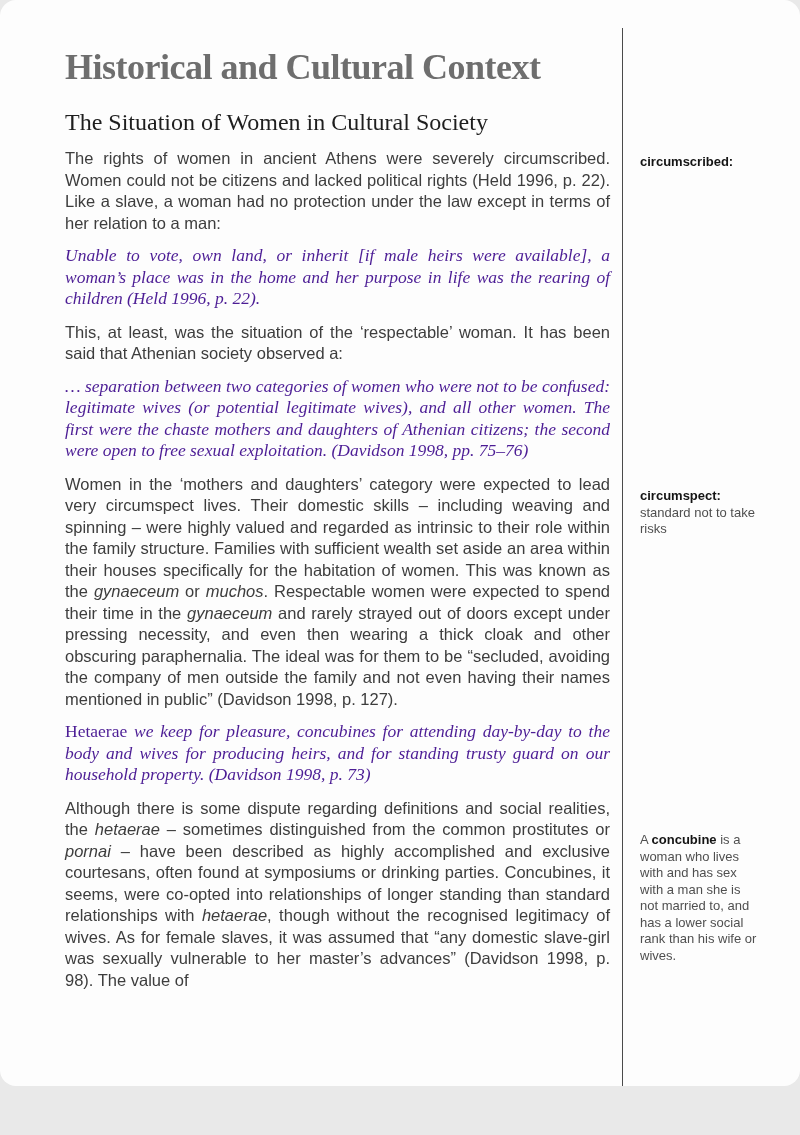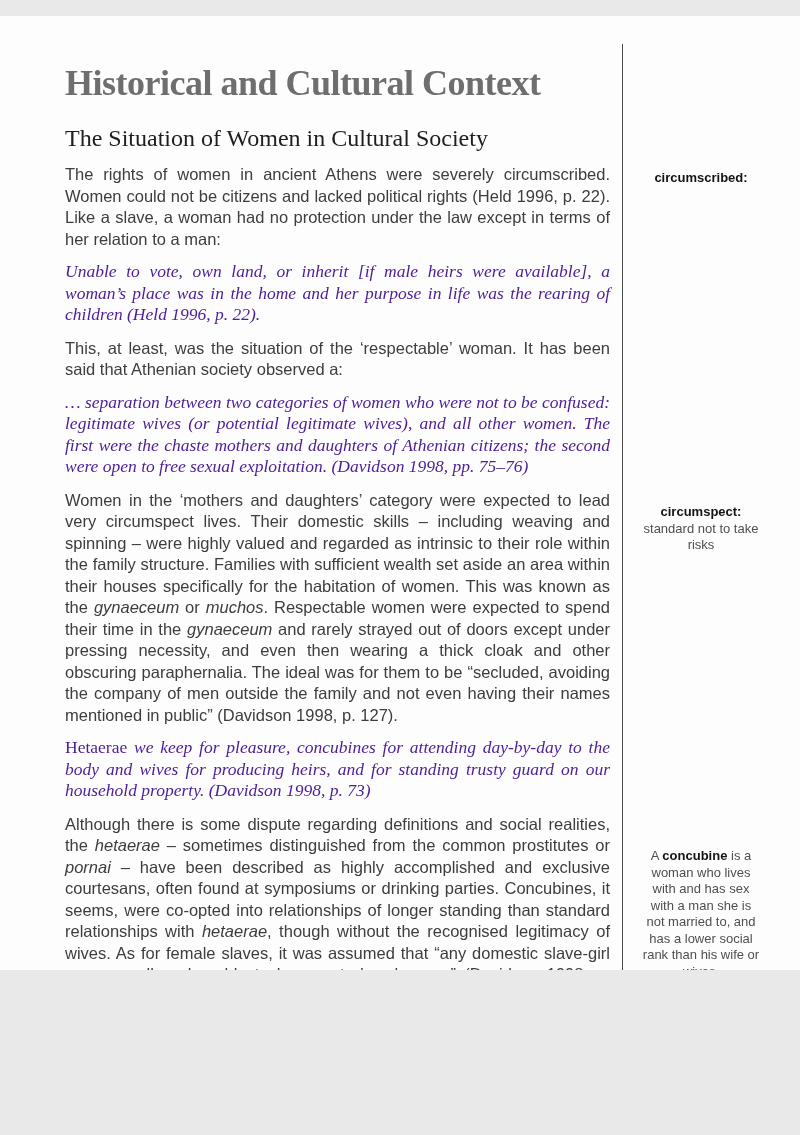--- a/index.html
+++ b/index.html
@@ -1,20 +1,20 @@
 <!DOCTYPE html>
 <html><head>
 <meta charset="utf-8">
 <style>
   * { margin:0; padding:0; box-sizing:border-box; }
   html,body { background:#e9e9e9; }
   body { font-family:"Liberation Sans", sans-serif; }
   .page {
-    position:relative; width:800px; height:954px; margin:16px auto;
-    background:#fdfdfd; overflow:hidden;
+    position:relative; width:800px; height:1086px; margin:0 auto;
+    background:#fdfdfd; overflow:hidden;border-radius:16px;
   }
   .main-col { position:absolute; left:65px; top:0; width:545px; }
   .page-title {
     margin-top:48px;
     font-family:"Liberation Serif", serif; font-weight:bold;
     font-size:36px; line-height:1.1; color:#6e6e6e; letter-spacing:-0.5px;
   }
   .section-heading {
     margin-top:21px;
     font-family:"Liberation Serif", serif; font-weight:normal;
@@ -34,21 +34,21 @@
   .s-i { font-style:italic; }
   .s-r { font-style:normal; }
   .s-b { font-weight:bold; color:#141414; }
   .divider-rule {
     position:absolute; left:622px; top:28px; width:1px; height:1087px;
     background:#4a4a4a;
   }
   .margin-note {
     position:absolute; left:640px; width:122px;
     font-size:13px; line-height:16.5px; color:#4f4f4f;
-    text-align:center;
+    text-align:left;
   }
   .note-circumscribed { top:154px; }
   .note-circumspect   { top:488px; }
   .note-concubine     { top:832px; }
   .page-footer {
     position:absolute; left:65px; top:1089px; width:543px;
     display:flex; justify-content:space-between; align-items:baseline;
   }
   .footer-book-title {
     font-style:italic; font-size:21px; color:#6f6f6f; letter-spacing:0.3px;

